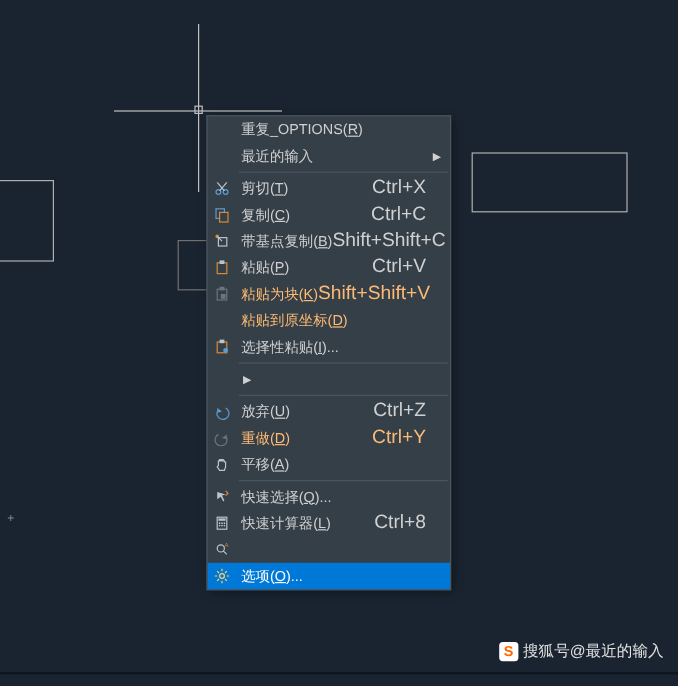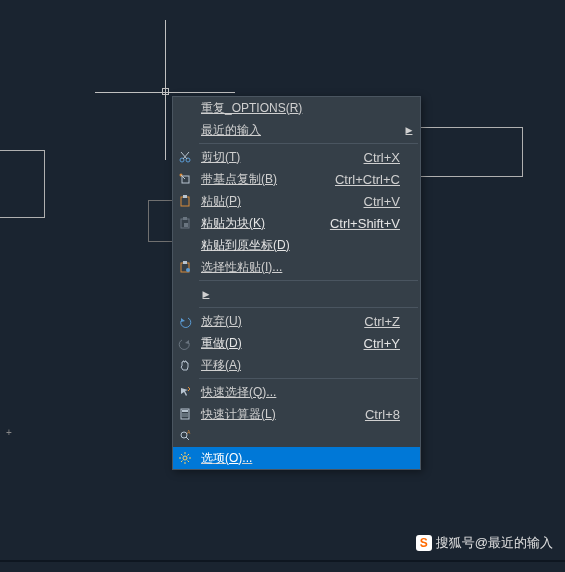--- a/index.html
+++ b/index.html
@@ -38,53 +38,52 @@
 .cursor-h { position: absolute; left: 95px; top: 92px; height: 1px; width: 140px; background: #c0c0c0; }
 .cursor-box {
   position: absolute; left: 162px; top: 88px; width: 7px; height: 7px;
   border: 1px solid #c0c0c0; background: transparent;
 }
 
 .menu {
   position: absolute;
   left: 172px;
   top: 96px;
-  width: 249px;
+  width: 204px;
   background: #353f48;
   border: 1px solid #4a5560;
   box-shadow: 2px 2px 8px rgba(0,0,0,0.4);
-  text-decoration: underline;
 }
 .menu-item {
   display: flex;
   align-items: center;
   height: 22px;
   padding: 0 6px 0 0;
   position: relative;
 }
 .menu-item.highlighted { background: #0078d7; color: #fff; }
-.menu-item.disabled { color: #e5e5e5; }
+.menu-item.disabled { color: #fdba74; }
 .icon-col {
   width: 24px;
   height: 100%;
   display: flex;
   align-items: center;
   justify-content: center;
   flex-shrink: 0;
 }
 .label-col {
   flex: 1;
   padding-left: 4px;
   white-space: nowrap;
 }
 .label-col u { text-decoration: underline; }
 .shortcut-col {
   padding-right: 4px;
   white-space: nowrap;
-  font-size: 13px;
+  font-size: 16px;
 }
 .arrow-col {
   width: 10px;
   text-align: center;
   font-size: 9px;
 }
 .sep {
   height: 1px;
   background: #4a5560;
   margin: 2px 2px 2px 26px;
@@ -146,27 +145,38 @@
           <line x1="11" y1="2" x2="5" y2="9" stroke="#b8c4d0"></line>
         </svg>
       </span>
       <span class="label-col">剪切(<u>T</u>)</span>
       <span class="shortcut-col">Ctrl+X</span>
       <span class="arrow-col"></span>
     </div>
     <div class="menu-item">
       <span class="icon-col">
         <svg width="14" height="14" viewBox="0 0 14 14">
+          <rect x="2" y="2" width="7" height="8" fill="none" stroke="#5a9bd4"></rect>
+          <rect x="5" y="5" width="7" height="8" fill="#353f48" stroke="#d88b3a"></rect>
+        </svg>
+      </span>
+      <span class="label-col">复制(<u>C</u>)</span>
+      <span class="shortcut-col">Ctrl+C</span>
+      <span class="arrow-col"></span>
+    </div>
+    <div class="menu-item">
+      <span class="icon-col">
+        <svg width="14" height="14" viewBox="0 0 14 14">
           <rect x="4" y="4" width="7" height="7" fill="none" stroke="#b8c4d0"></rect>
           <circle cx="3" cy="3" r="1.5" fill="#d88b3a"></circle>
           <line x1="3" y1="3" x2="7" y2="7" stroke="#b8c4d0"></line>
         </svg>
       </span>
       <span class="label-col">带基点复制(<u>B</u>)</span>
-      <span class="shortcut-col">Ctrl+Ctrl+C</span>
+      <span class="shortcut-col">Shift+Shift+C</span>
       <span class="arrow-col"></span>
     </div>
     <div class="menu-item">
       <span class="icon-col">
         <svg width="14" height="14" viewBox="0 0 14 14">
           <rect x="3" y="3" width="8" height="9" fill="none" stroke="#d88b3a"></rect>
           <rect x="5" y="1" width="4" height="3" fill="#b8c4d0"></rect>
         </svg>
       </span>
       <span class="label-col">粘贴(<u>P</u>)</span>
@@ -175,21 +185,21 @@
     </div>
     <div class="menu-item disabled">
       <span class="icon-col">
         <svg width="14" height="14" viewBox="0 0 14 14">
           <rect x="3" y="3" width="8" height="9" fill="none" stroke="#6a7580"></rect>
           <rect x="5" y="1" width="4" height="3" fill="#6a7580"></rect>
           <rect x="6" y="7" width="4" height="4" fill="#6a7580"></rect>
         </svg>
       </span>
       <span class="label-col">粘贴为块(<u>K</u>)</span>
-      <span class="shortcut-col">Ctrl+Shift+V</span>
+      <span class="shortcut-col">Shift+Shift+V</span>
       <span class="arrow-col"></span>
     </div>
     <div class="menu-item disabled">
       <span class="icon-col"></span>
       <span class="label-col">粘贴到原坐标(<u>D</u>)</span>
       <span class="shortcut-col"></span>
       <span class="arrow-col"></span>
     </div>
     <div class="menu-item">
       <span class="icon-col">

